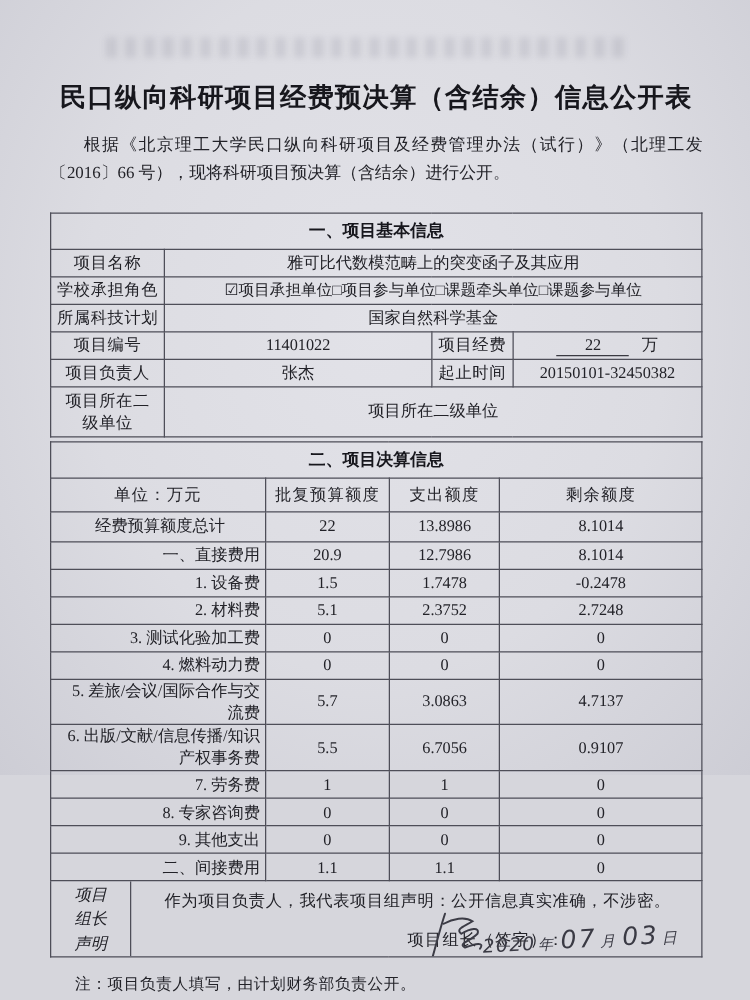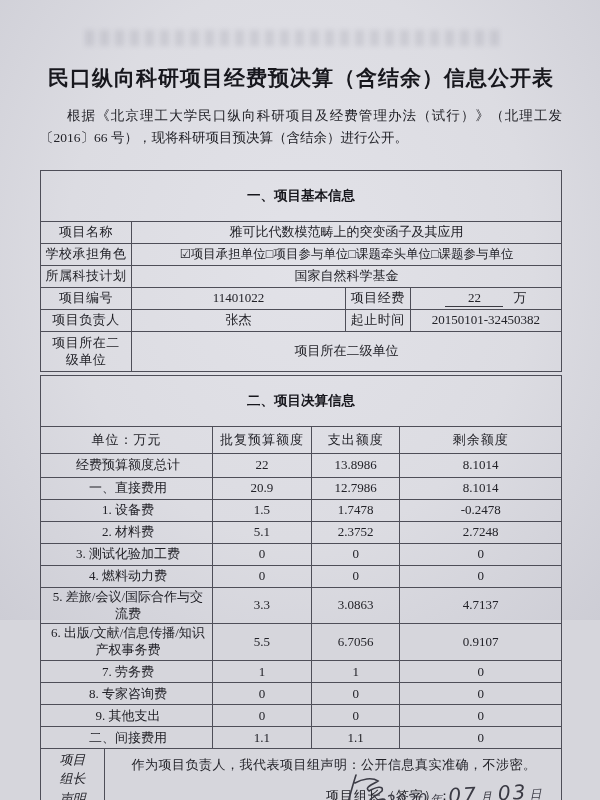--- a/index.html
+++ b/index.html
@@ -28,35 +28,35 @@
     color:#17171d;
   }
   .intro {
     margin-top:13px; font-size:13.5px; line-height:1.65; text-indent:2em;
     text-align:justify; color:#222228;
   }
 
   table { border-collapse:collapse; width:100%; table-layout:fixed; }
   td { border:1px solid #4e4e58; font-size:13px; color:#222228; padding:1px 4px; overflow:hidden; }
   .section-row td {
-    font-weight:bold; font-size:13.5px; text-align:left; padding:16px 6px; height:21px;
+    font-weight:bold; font-size:13.5px; text-align:left; padding:5px 6px; height:21px;
     font-family:"Liberation Sans","DejaVu Sans",sans-serif; color:#17171d;
   }
   .tbl-basic { margin-top:20px; }
   .tbl-basic td { text-align:center; height:22px; }
   .tbl-basic .lbl { letter-spacing:.5px; }
   .role-val { font-size:12.5px; letter-spacing:0; }
   .num { font-family:"Liberation Serif","DejaVu Serif",serif; }
   .fill-blank { display:inline-block; min-width:58px; border-bottom:1px solid #3a3a42; padding:0 4px; }
   .funds-unit { margin-left:10px; }
   .unit-row td.lbl { line-height:1.35; padding:2px 8px; }
 
   .tbl-budget { margin-top:3px; }
   .tbl-budget td { text-align:center; height:22px; }
-  .tbl-budget td.name { text-align:center; padding-left:7px; }
+  .tbl-budget td.name { text-align:right; padding-left:7px; }
   .tbl-budget td.name.center { text-align:center; }
   .hdr-row td { height:27px; letter-spacing:1px; }
   .total-row td { height:24px; }
   .tall td { height:34px; line-height:1.3; }
 
   .decl-cell { padding:0; height:62px; }
   .decl { display:flex; height:100%; }
   .decl-label {
     width:64px; border-right:1px solid #4e4e58; display:flex; flex-direction:column;
     align-items:center; justify-content:center; gap:2px; font-size:13px; line-height:1.35;font-style:italic;
@@ -179,21 +179,21 @@
         <td class="num">0</td>
       </tr>
       <tr>
         <td class="name">4. 燃料动力费</td>
         <td class="num">0</td>
         <td class="num">0</td>
         <td class="num">0</td>
       </tr>
       <tr class="tall">
         <td class="name">5. 差旅/会议/国际合作与交流费</td>
-        <td class="num">3.3</td>
+        <td class="num">5.7</td>
         <td class="num">3.0863</td>
         <td class="num">4.7137</td>
       </tr>
       <tr class="tall">
         <td class="name">6. 出版/文献/信息传播/知识产权事务费</td>
         <td class="num">5.5</td>
         <td class="num">6.7056</td>
         <td class="num">0.9107</td>
       </tr>
       <tr>

